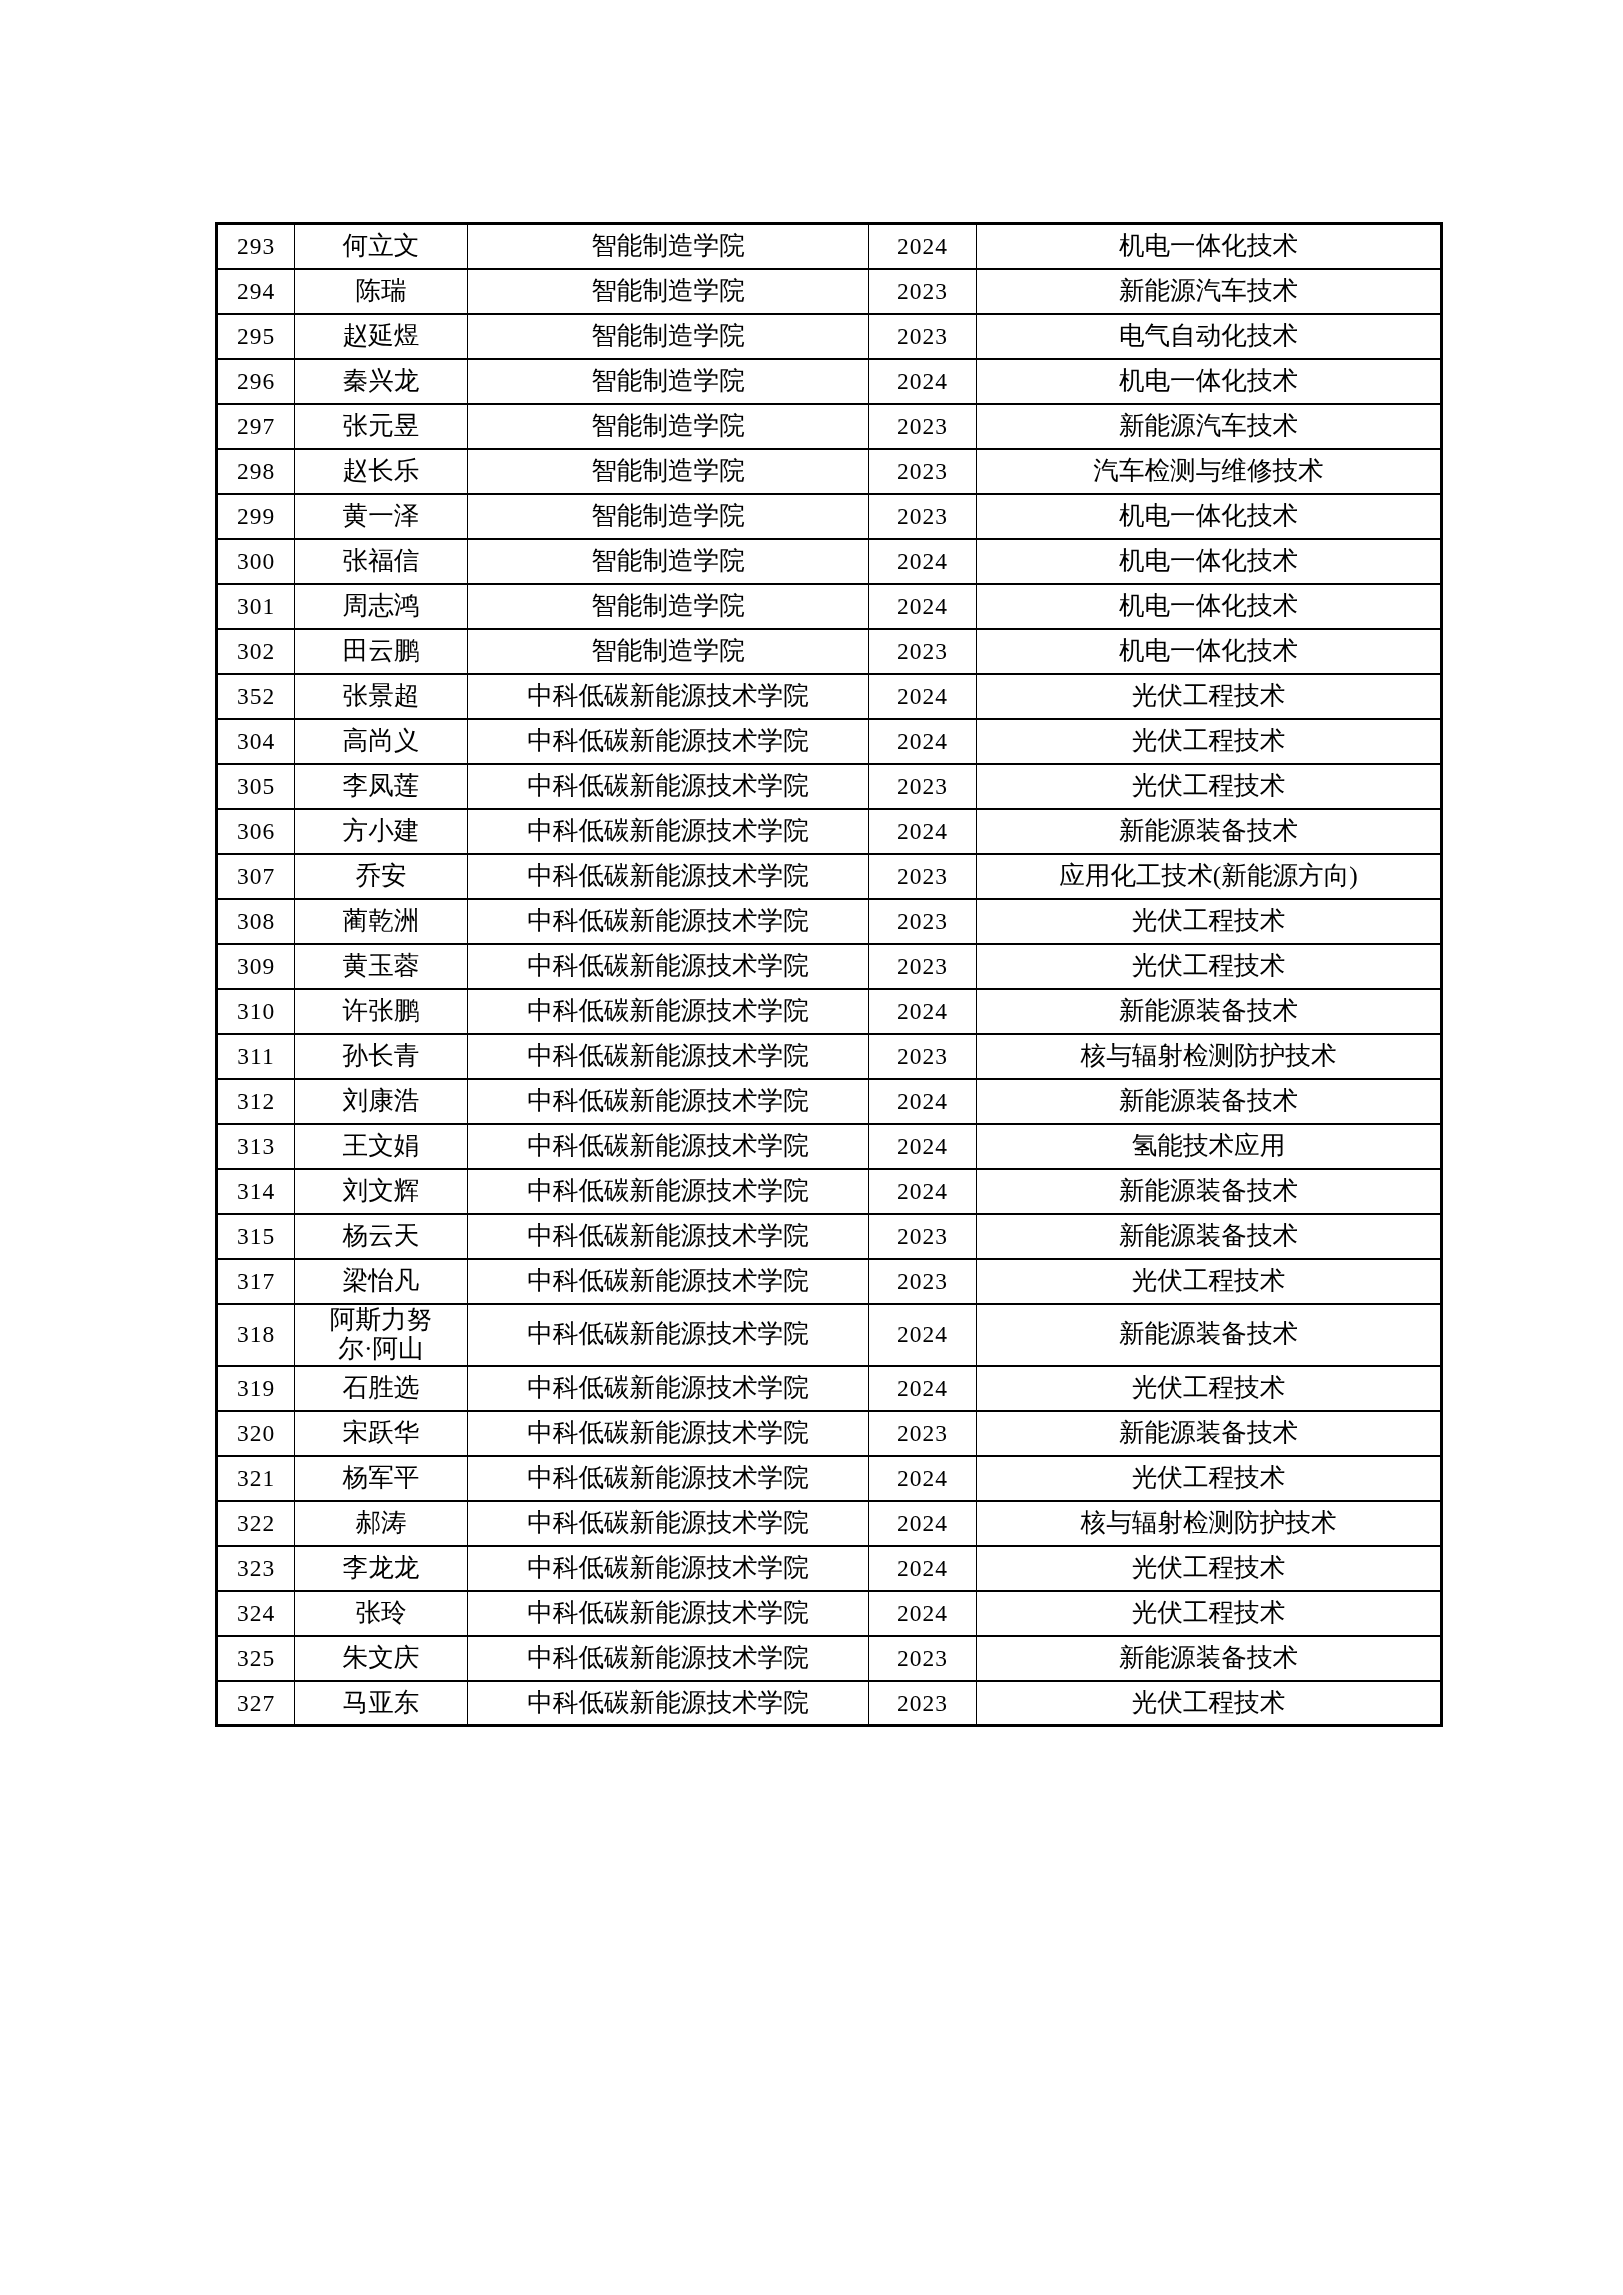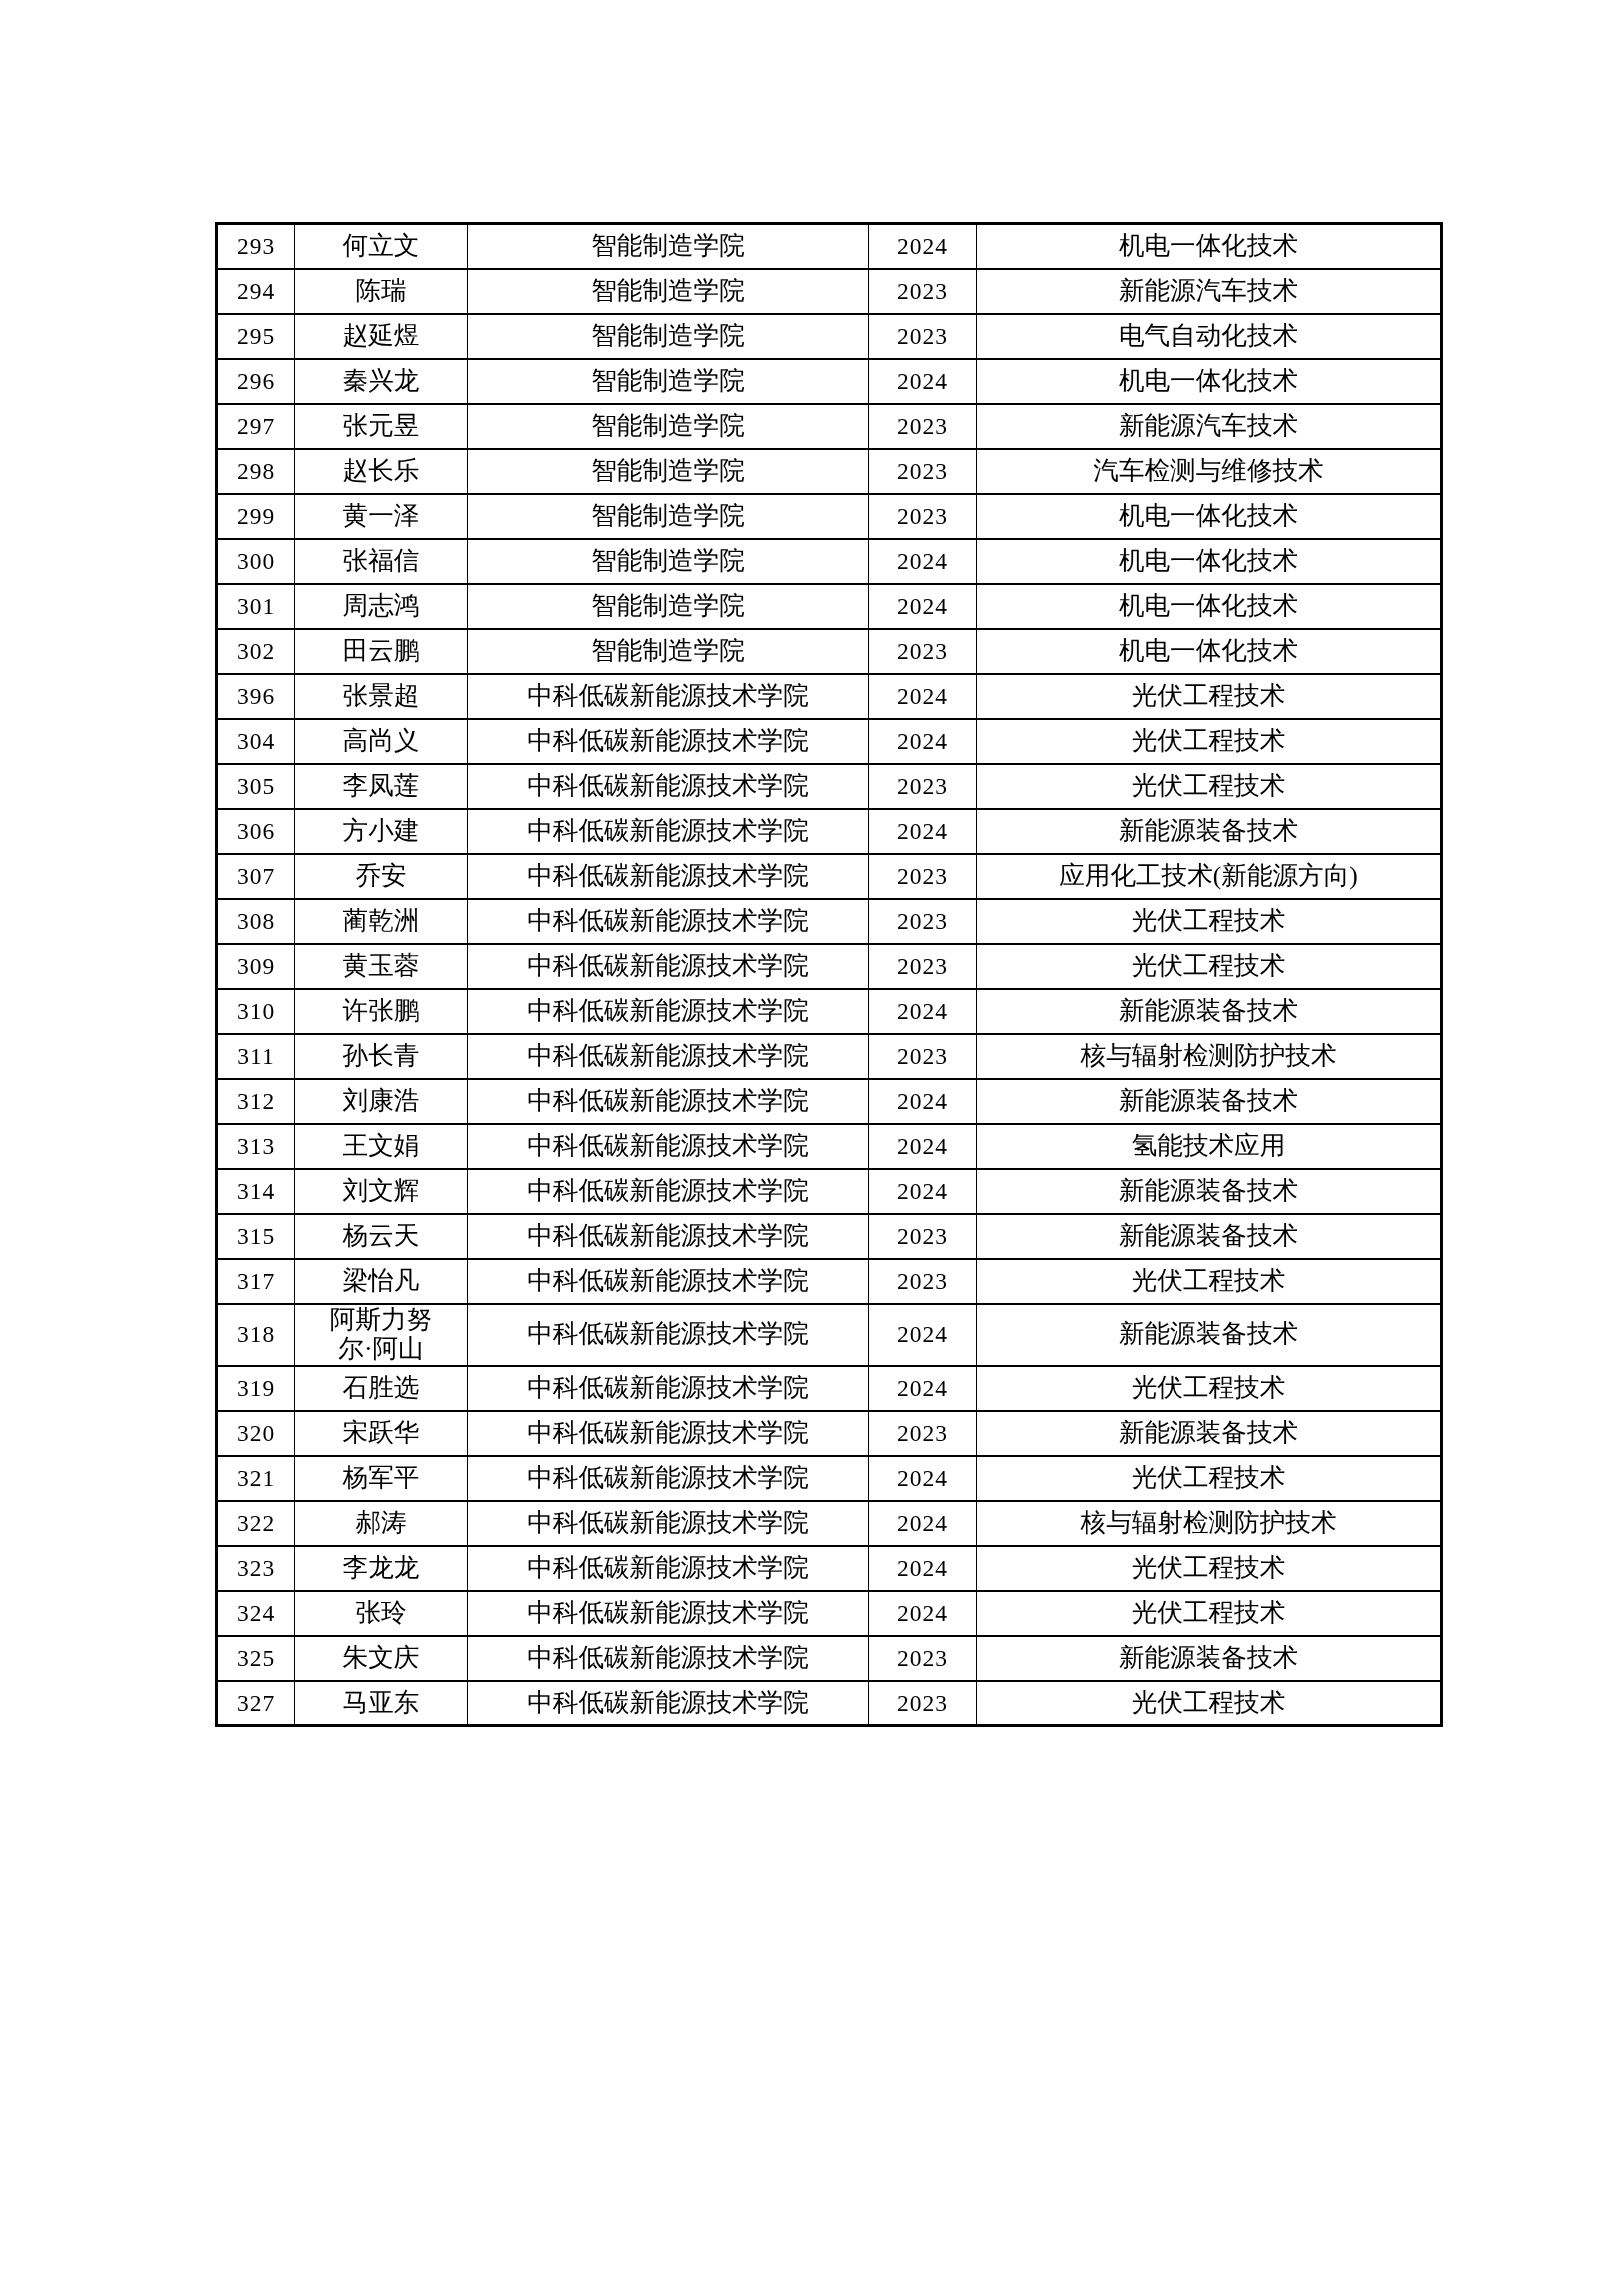--- a/index.html
+++ b/index.html
@@ -135,21 +135,21 @@
           <td class="c-major">机电一体化技术</td>
         </tr>
         <tr class="row">
           <td class="c-serial">302</td>
           <td class="c-name"><span class="name-inner">田云鹏</span></td>
           <td class="c-college">智能制造学院</td>
           <td class="c-year">2023</td>
           <td class="c-major">机电一体化技术</td>
         </tr>
         <tr class="row">
-          <td class="c-serial">396</td>
+          <td class="c-serial">352</td>
           <td class="c-name"><span class="name-inner">张景超</span></td>
           <td class="c-college">中科低碳新能源技术学院</td>
           <td class="c-year">2024</td>
           <td class="c-major">光伏工程技术</td>
         </tr>
         <tr class="row">
           <td class="c-serial">304</td>
           <td class="c-name"><span class="name-inner">高尚义</span></td>
           <td class="c-college">中科低碳新能源技术学院</td>
           <td class="c-year">2024</td>

